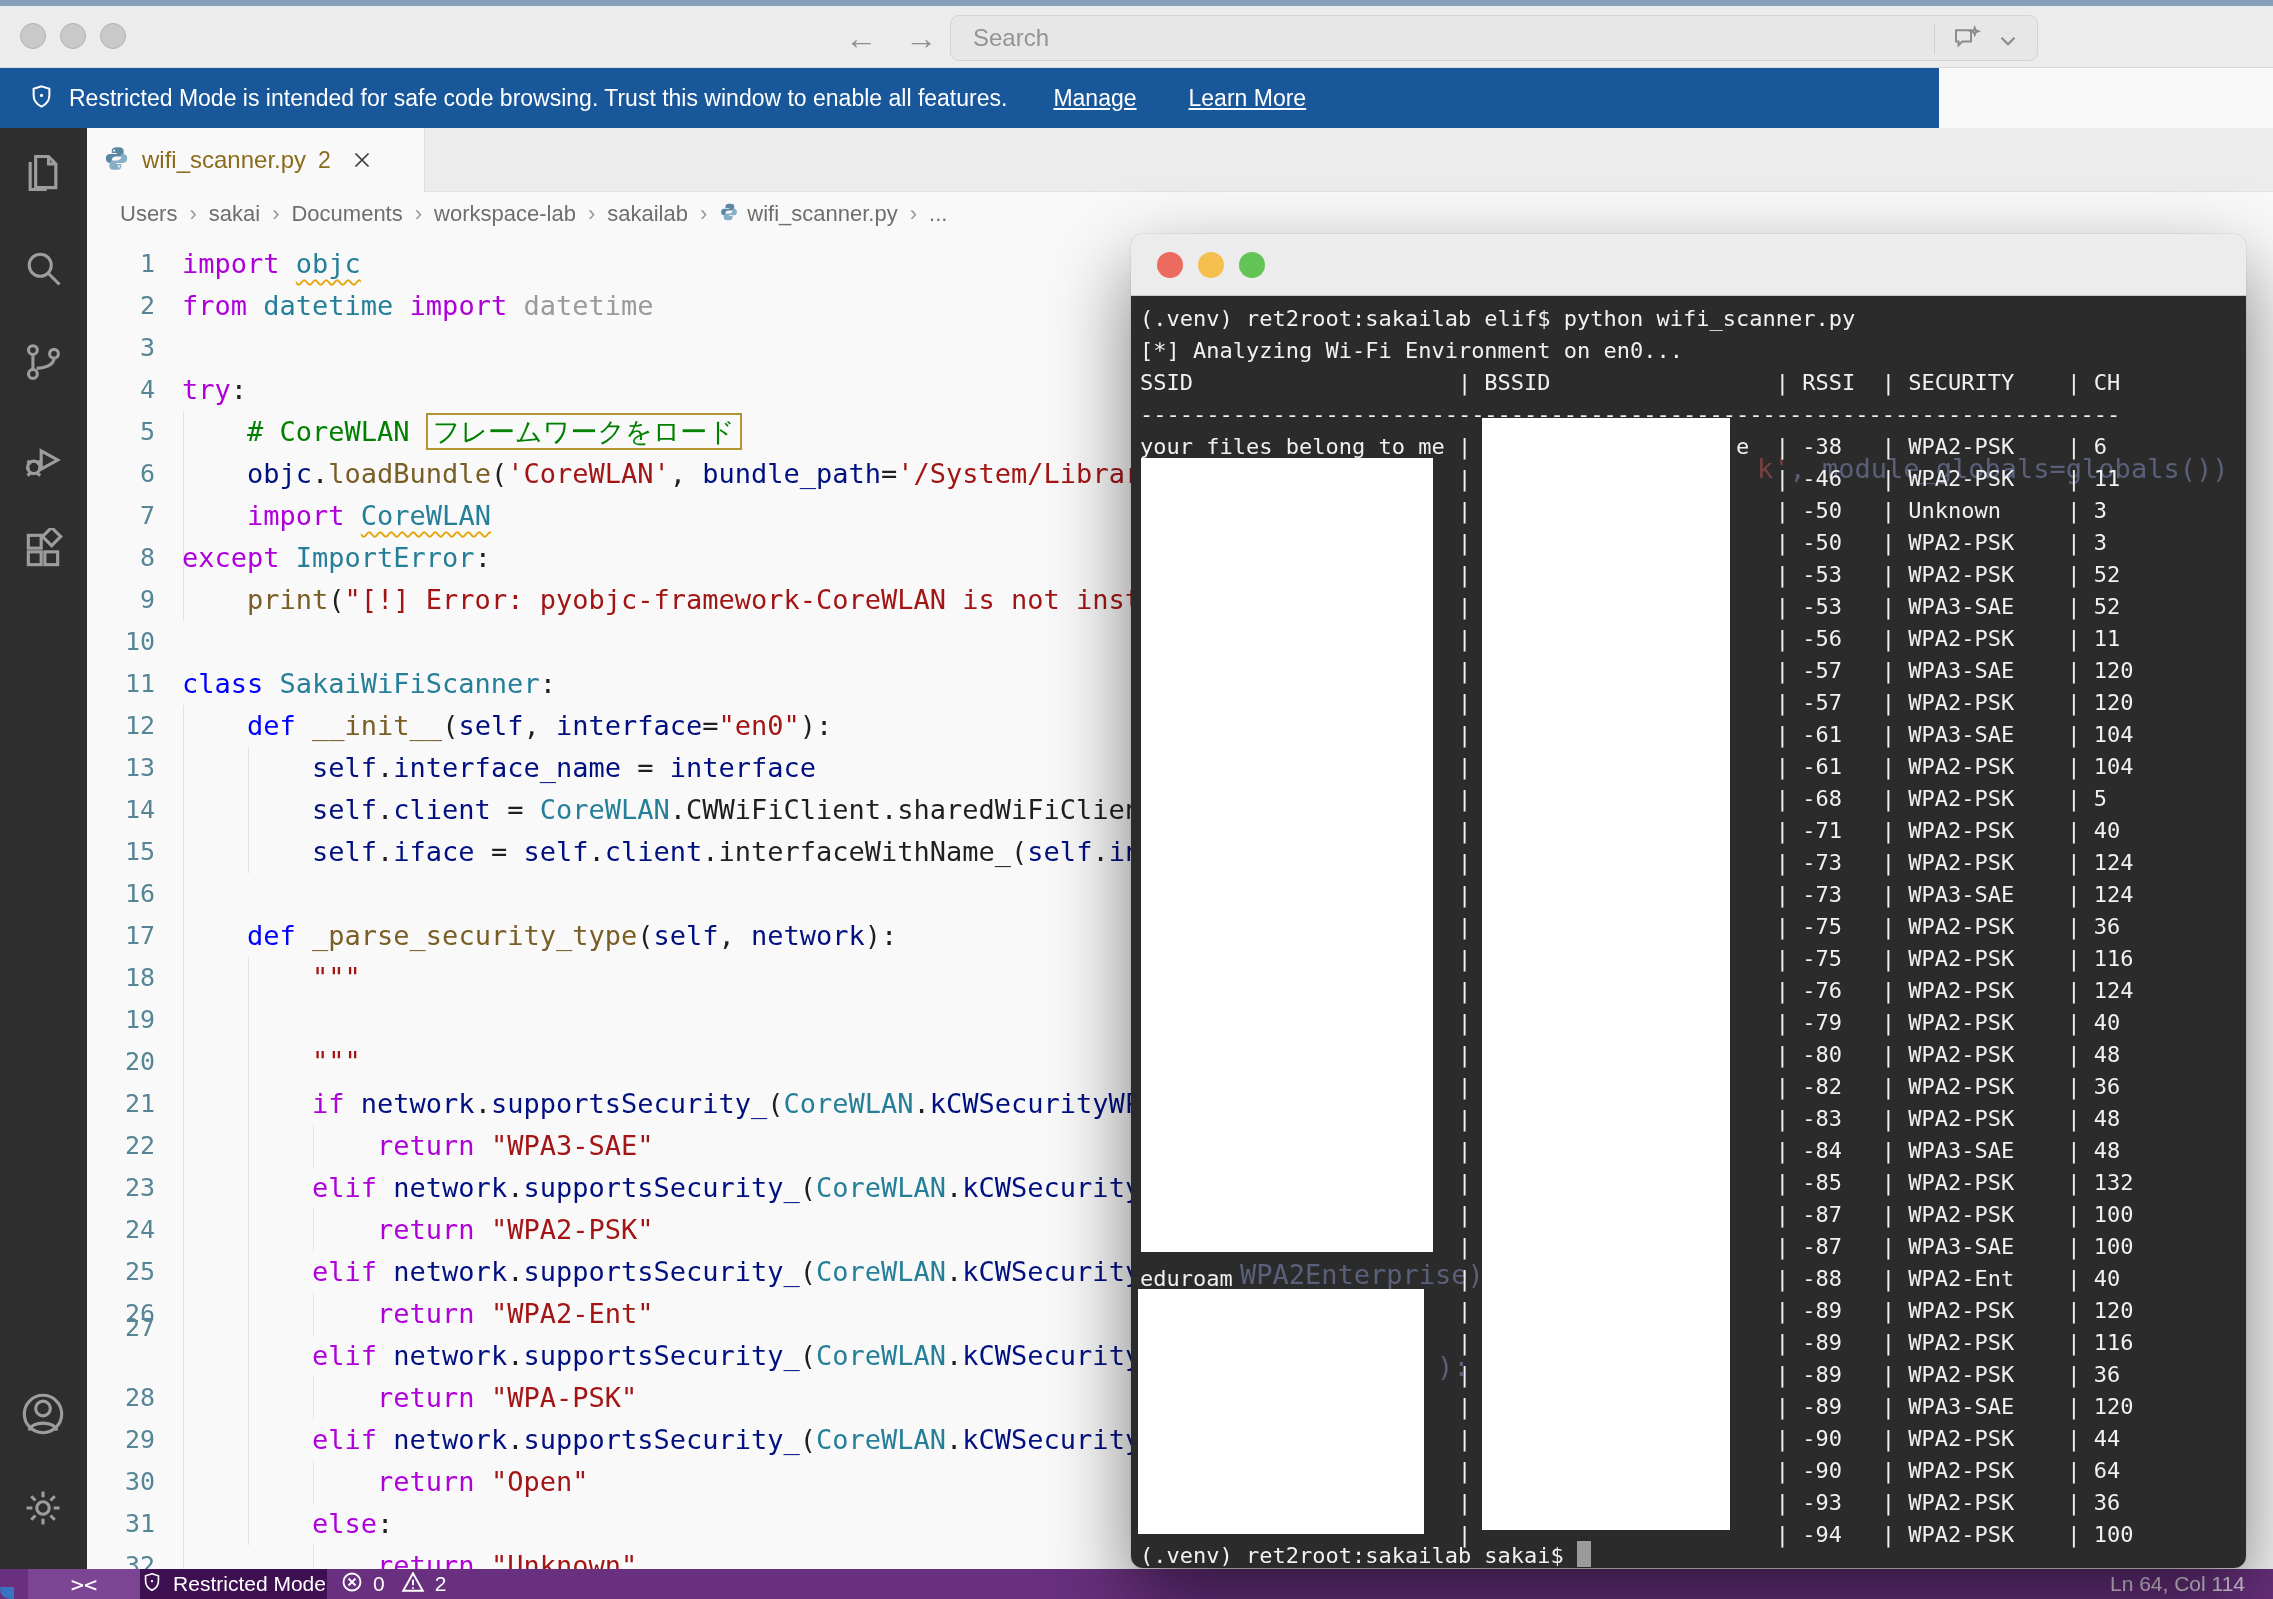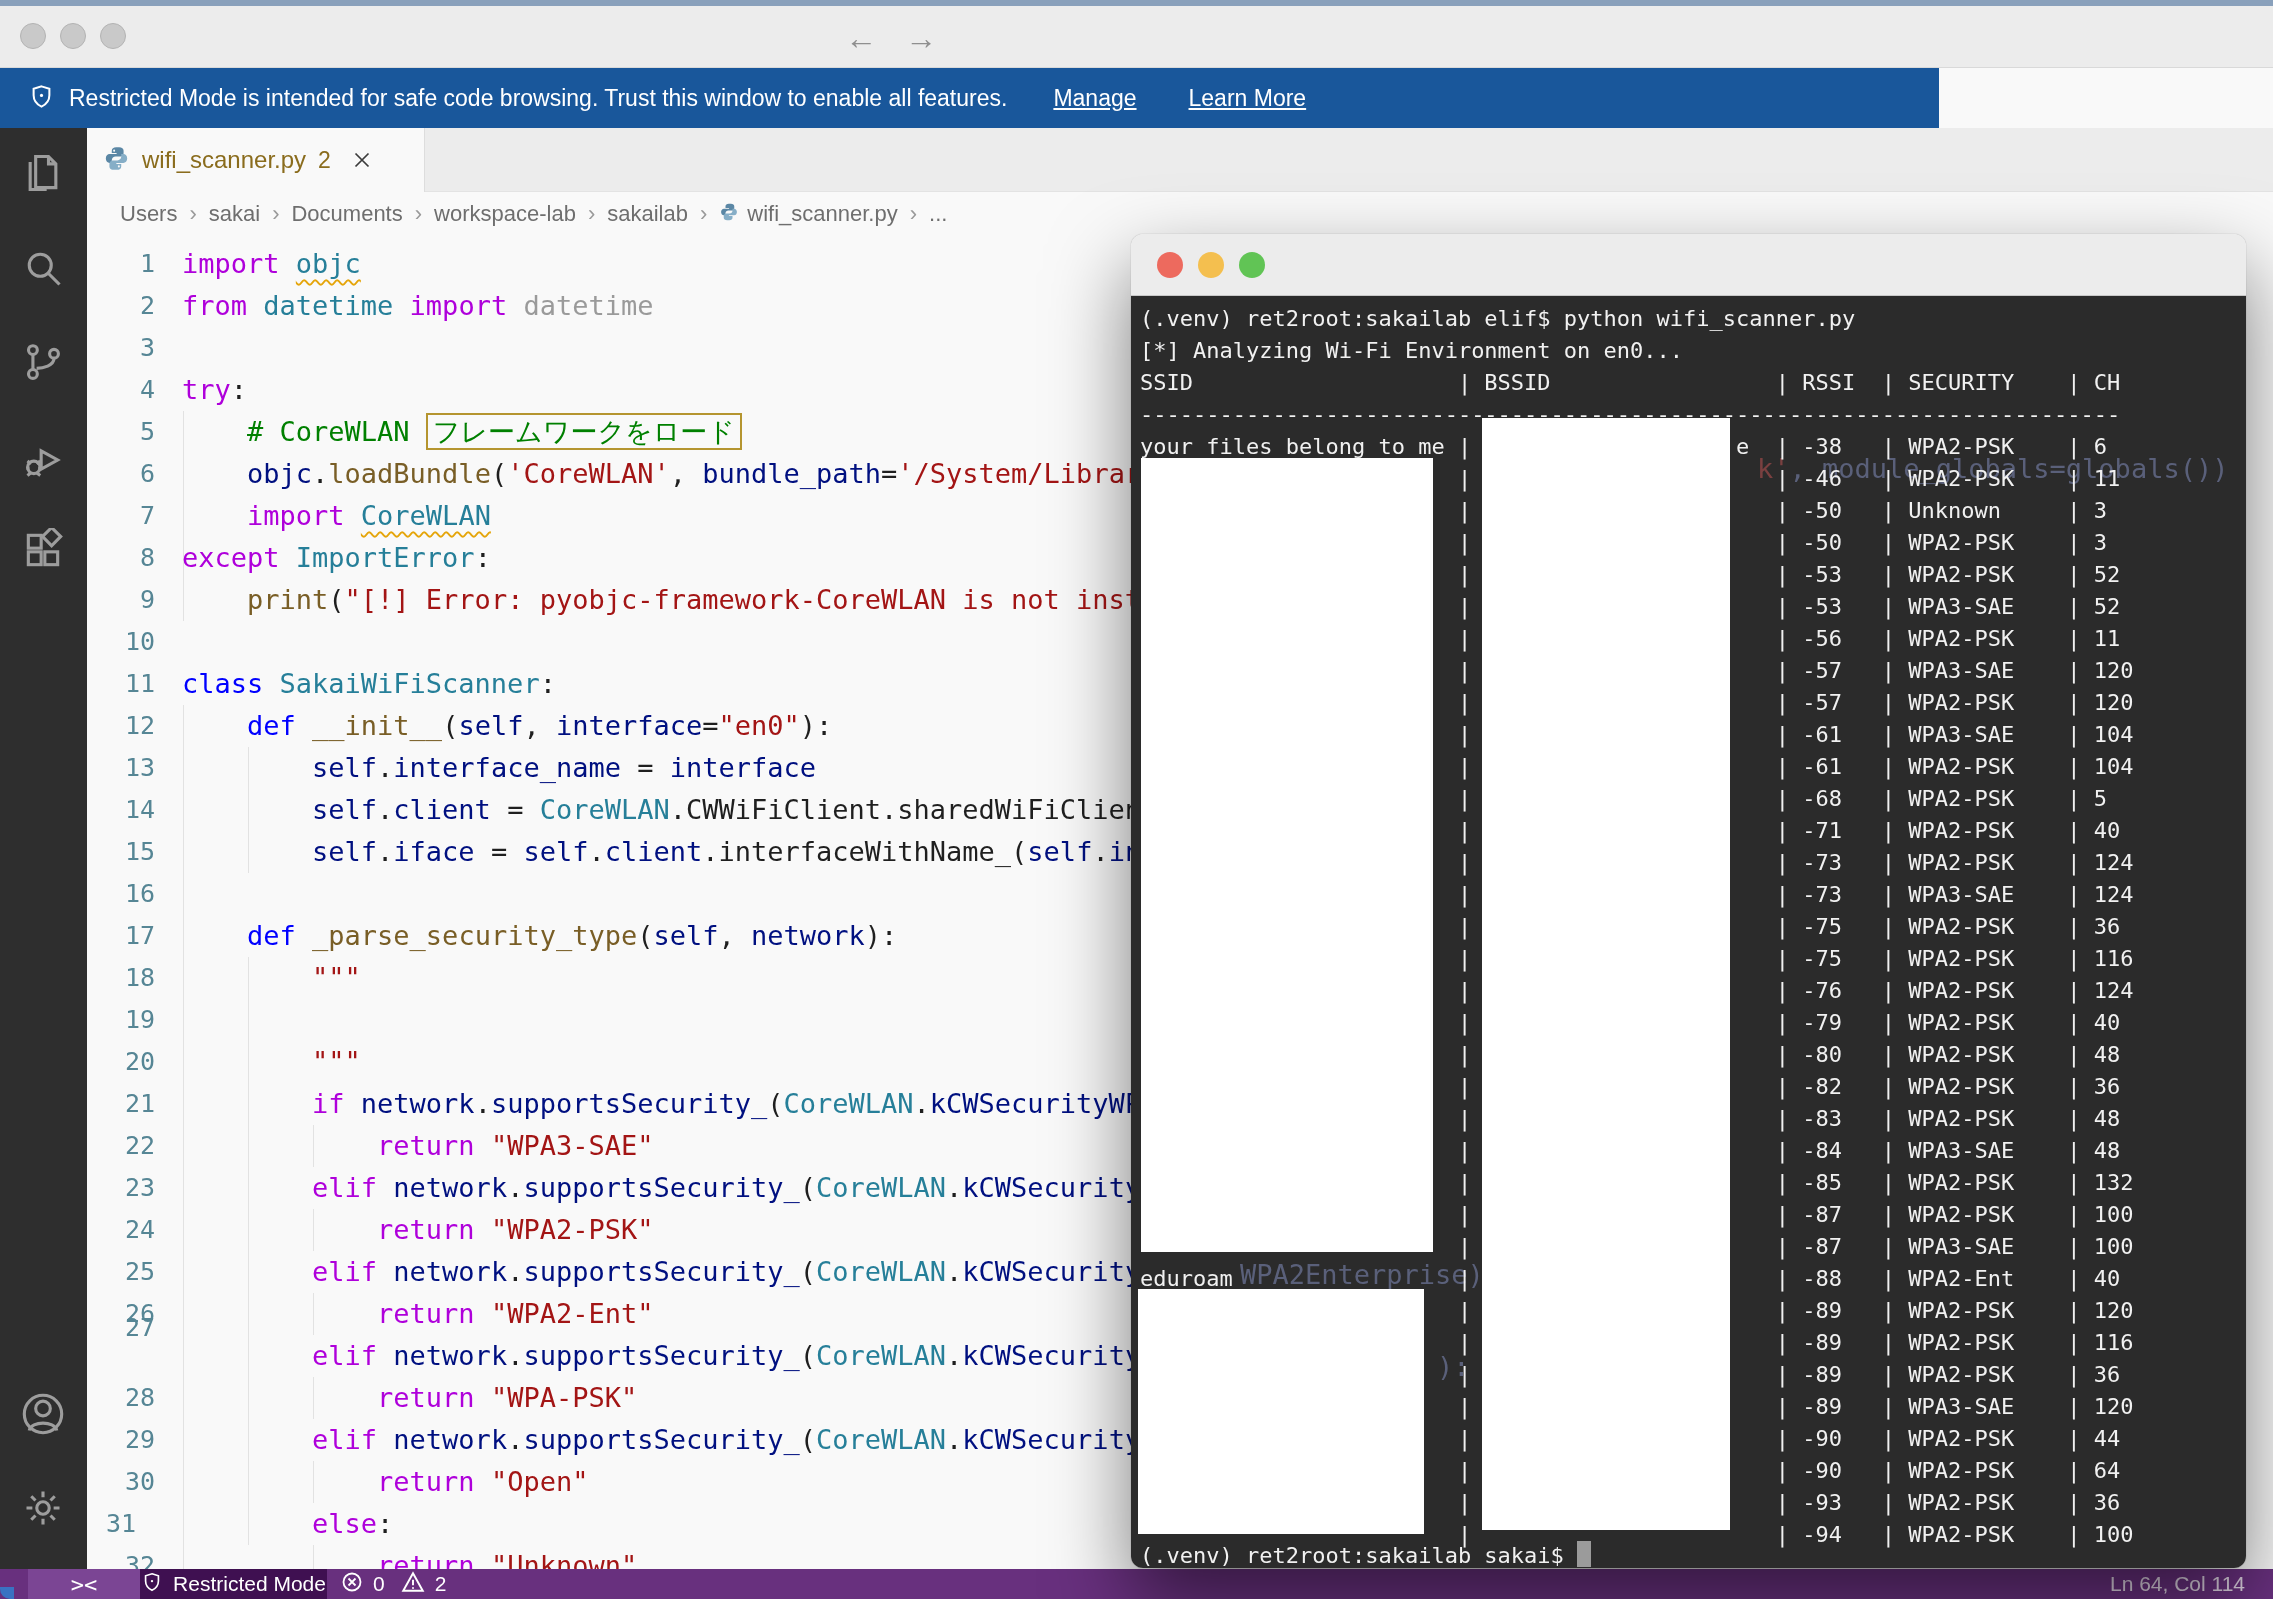--- a/index.html
+++ b/index.html
@@ -97,20 +97,35 @@
 
 <div id="screen">
 
   <div id="topstrip" class="abs"></div>
   <div id="titlebar" class="abs">
     <div class="abs tl-dot tl-gray" style="left:20px"></div>
     <div class="abs tl-dot tl-gray" style="left:60px"></div>
     <div class="abs tl-dot tl-gray" style="left:100px"></div>
     <div class="abs nav-arrow" style="left:845px">←</div>
     <div class="abs nav-arrow" style="left:905px">→</div>
+    <div id="searchbox" class="abs">
+      <input placeholder="Search" style="">
+      <div id="search-divider" class="abs"></div>
+      <div class="abs sb-icon" style="left:1000px">
+        <svg width="30" height="30" viewBox="0 0 24 24" fill="none" stroke="#8c8c8c" stroke-width="1.6">
+          <path d="M4 5h12v9H9l-3 3v-3H4z"></path>
+            <path d="M19 3l.8 2 2 .8-2 .8-.8 2-.8-2-2-.8 2-.8z"></path>
+        </svg>
+      </div>
+      <div class="abs sb-icon" style="left:1044px;top:12px">
+        <svg width="26" height="26" viewBox="0 0 24 24" fill="none" stroke="#8c8c8c" stroke-width="2">
+            <path d="M6 9l6 6 6-6"></path>
+          </svg>
+      </div>
+    </div>
   </div>
 
   <div id="banner" class="abs">
     <span>
       <svg width="27" height="27" viewBox="0 0 24 24" fill="none" stroke="#ffffff" stroke-width="1.8">
         <path d="M12 3l7 2.2v5.6c0 5-3 8.2-7 10.2-4-2-7-5.2-7-10.2V5.2z"></path>
           <circle cx="12" cy="11" r="1.4" fill="#fff" stroke="none"></circle>
       </svg>
     </span>
     <span class="msg">Restricted Mode is intended for safe code browsing. Trust this window to enable all features.</span>
@@ -274,21 +289,21 @@
         <div class="ln" style="top: 1058px;">26</div>
         <div class="cl" style="top: 1058px;"><span class="t">            </span><span class="k">return</span><span class="t"> </span><span class="s">"WPA2-Ent"</span></div>
         <div class="ln" style="top: 1072px;">27</div>
         <div class="cl" style="top: 1100px;"><span class="t">        </span><span class="k">elif</span><span class="t"> </span><span class="v">network</span><span class="t">.</span><span class="v">supportsSecurity_</span><span class="t">(</span><span class="ty">CoreWLAN</span><span class="t">.</span><span class="v">kCWSecurityWPAPSK</span><span class="t">):</span></div>
         <div class="ln" style="top: 1142px;">28</div>
         <div class="cl" style="top: 1142px;"><span class="t">            </span><span class="k">return</span><span class="t"> </span><span class="s">"WPA-PSK"</span></div>
         <div class="ln" style="top: 1184px;">29</div>
         <div class="cl" style="top: 1184px;"><span class="t">        </span><span class="k">elif</span><span class="t"> </span><span class="v">network</span><span class="t">.</span><span class="v">supportsSecurity_</span><span class="t">(</span><span class="ty">CoreWLAN</span><span class="t">.</span><span class="v">kCWSecurityNone</span><span class="t">):</span></div>
         <div class="ln" style="top: 1226px;">30</div>
         <div class="cl" style="top: 1226px;"><span class="t">            </span><span class="k">return</span><span class="t"> </span><span class="s">"Open"</span></div>
-        <div class="ln" style="top: 1268px; text-align: center;">31</div>
+        <div class="ln" style="top: 1268px;">31</div>
         <div class="cl" style="top: 1268px;"><span class="t">        </span><span class="k">else</span><span class="t">:</span></div>
         <div class="ln" style="top: 1310px;">32</div>
         <div class="cl" style="top: 1310px;"><span class="t">            </span><span class="k">return</span><span class="t"> </span><span class="s">"Unknown"</span></div>
       </div>
   </div>
 
   <div id="statusbar" class="abs">
     <div id="sb-corner" class="abs"></div>
     <div id="sb-remote" class="abs">&gt;&lt;</div>
     <div id="sb-restricted" class="abs">

